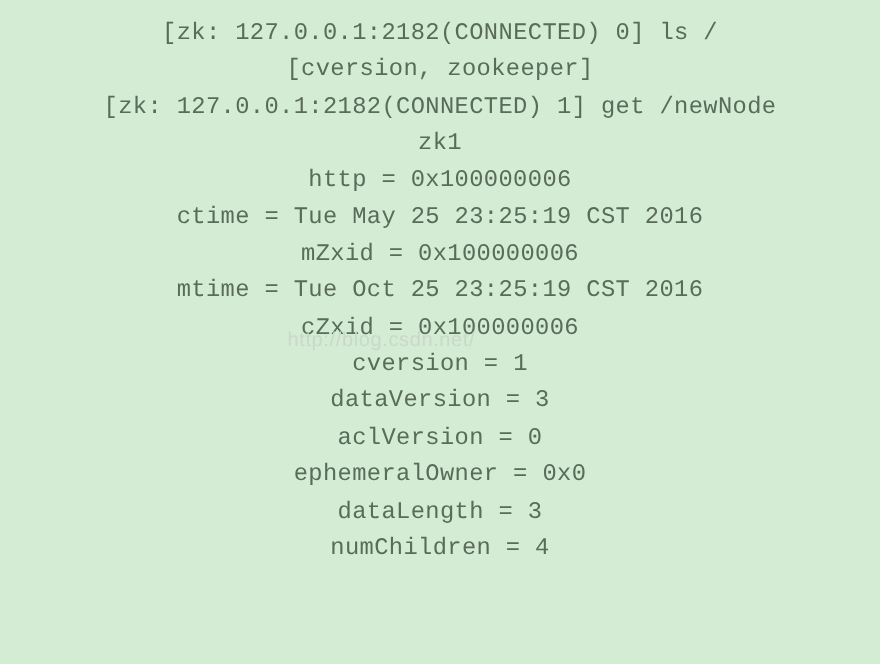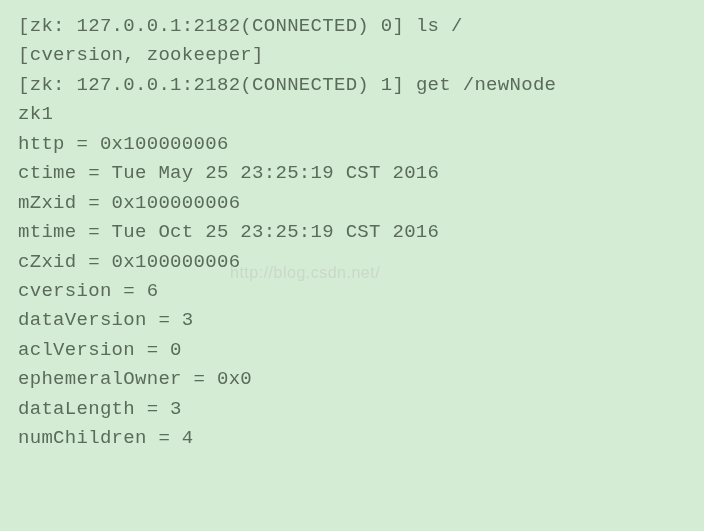--- a/index.html
+++ b/index.html
@@ -15,20 +15,21 @@
       padding: 12px 18px;
       line-height: 1.55;
       width: 704px;
       height: 531px;
       position: relative;
       overflow: hidden;
       letter-spacing: 0.3px;
     }
     .line {
       white-space: pre;
+      text-align: center;
     }
     .watermark {
       position: absolute;
       top: 261px;
       left: 230px;
       font-size: 16px;
       color: #c9d8c9;
       font-family: Arial, sans-serif;
       letter-spacing: 0.5px;
       pointer-events: none;
@@ -39,20 +40,20 @@
 
 <div class="line"><span>[zk: 127.0.0.1:2182(CONNECTED) 0] </span><span>ls /</span></div>
 <div class="line">[cversion, zookeeper]</div>
 <div class="line"><span>[zk: 127.0.0.1:2182(CONNECTED) 1] </span><span>get /newNode</span></div>
 <div class="line">zk1</div>
 <div class="line">http = 0x100000006</div>
 <div class="line">ctime = Tue May 25 23:25:19 CST 2016</div>
 <div class="line">mZxid = 0x100000006</div>
 <div class="line">mtime = Tue Oct 25 23:25:19 CST 2016</div>
 <div class="line">cZxid = 0x100000006</div>
-<div class="line">cversion = 6</div>
+<div class="line">cversion = 1</div>
 <div class="line">dataVersion = 3</div>
 <div class="line">aclVersion = 0</div>
 <div class="line">ephemeralOwner = 0x0</div>
 <div class="line">dataLength = 3</div>
 <div class="line">numChildren = 4</div>
 
 <div class="watermark">http://blog.csdn.net/</div>
 
 </body></html>

